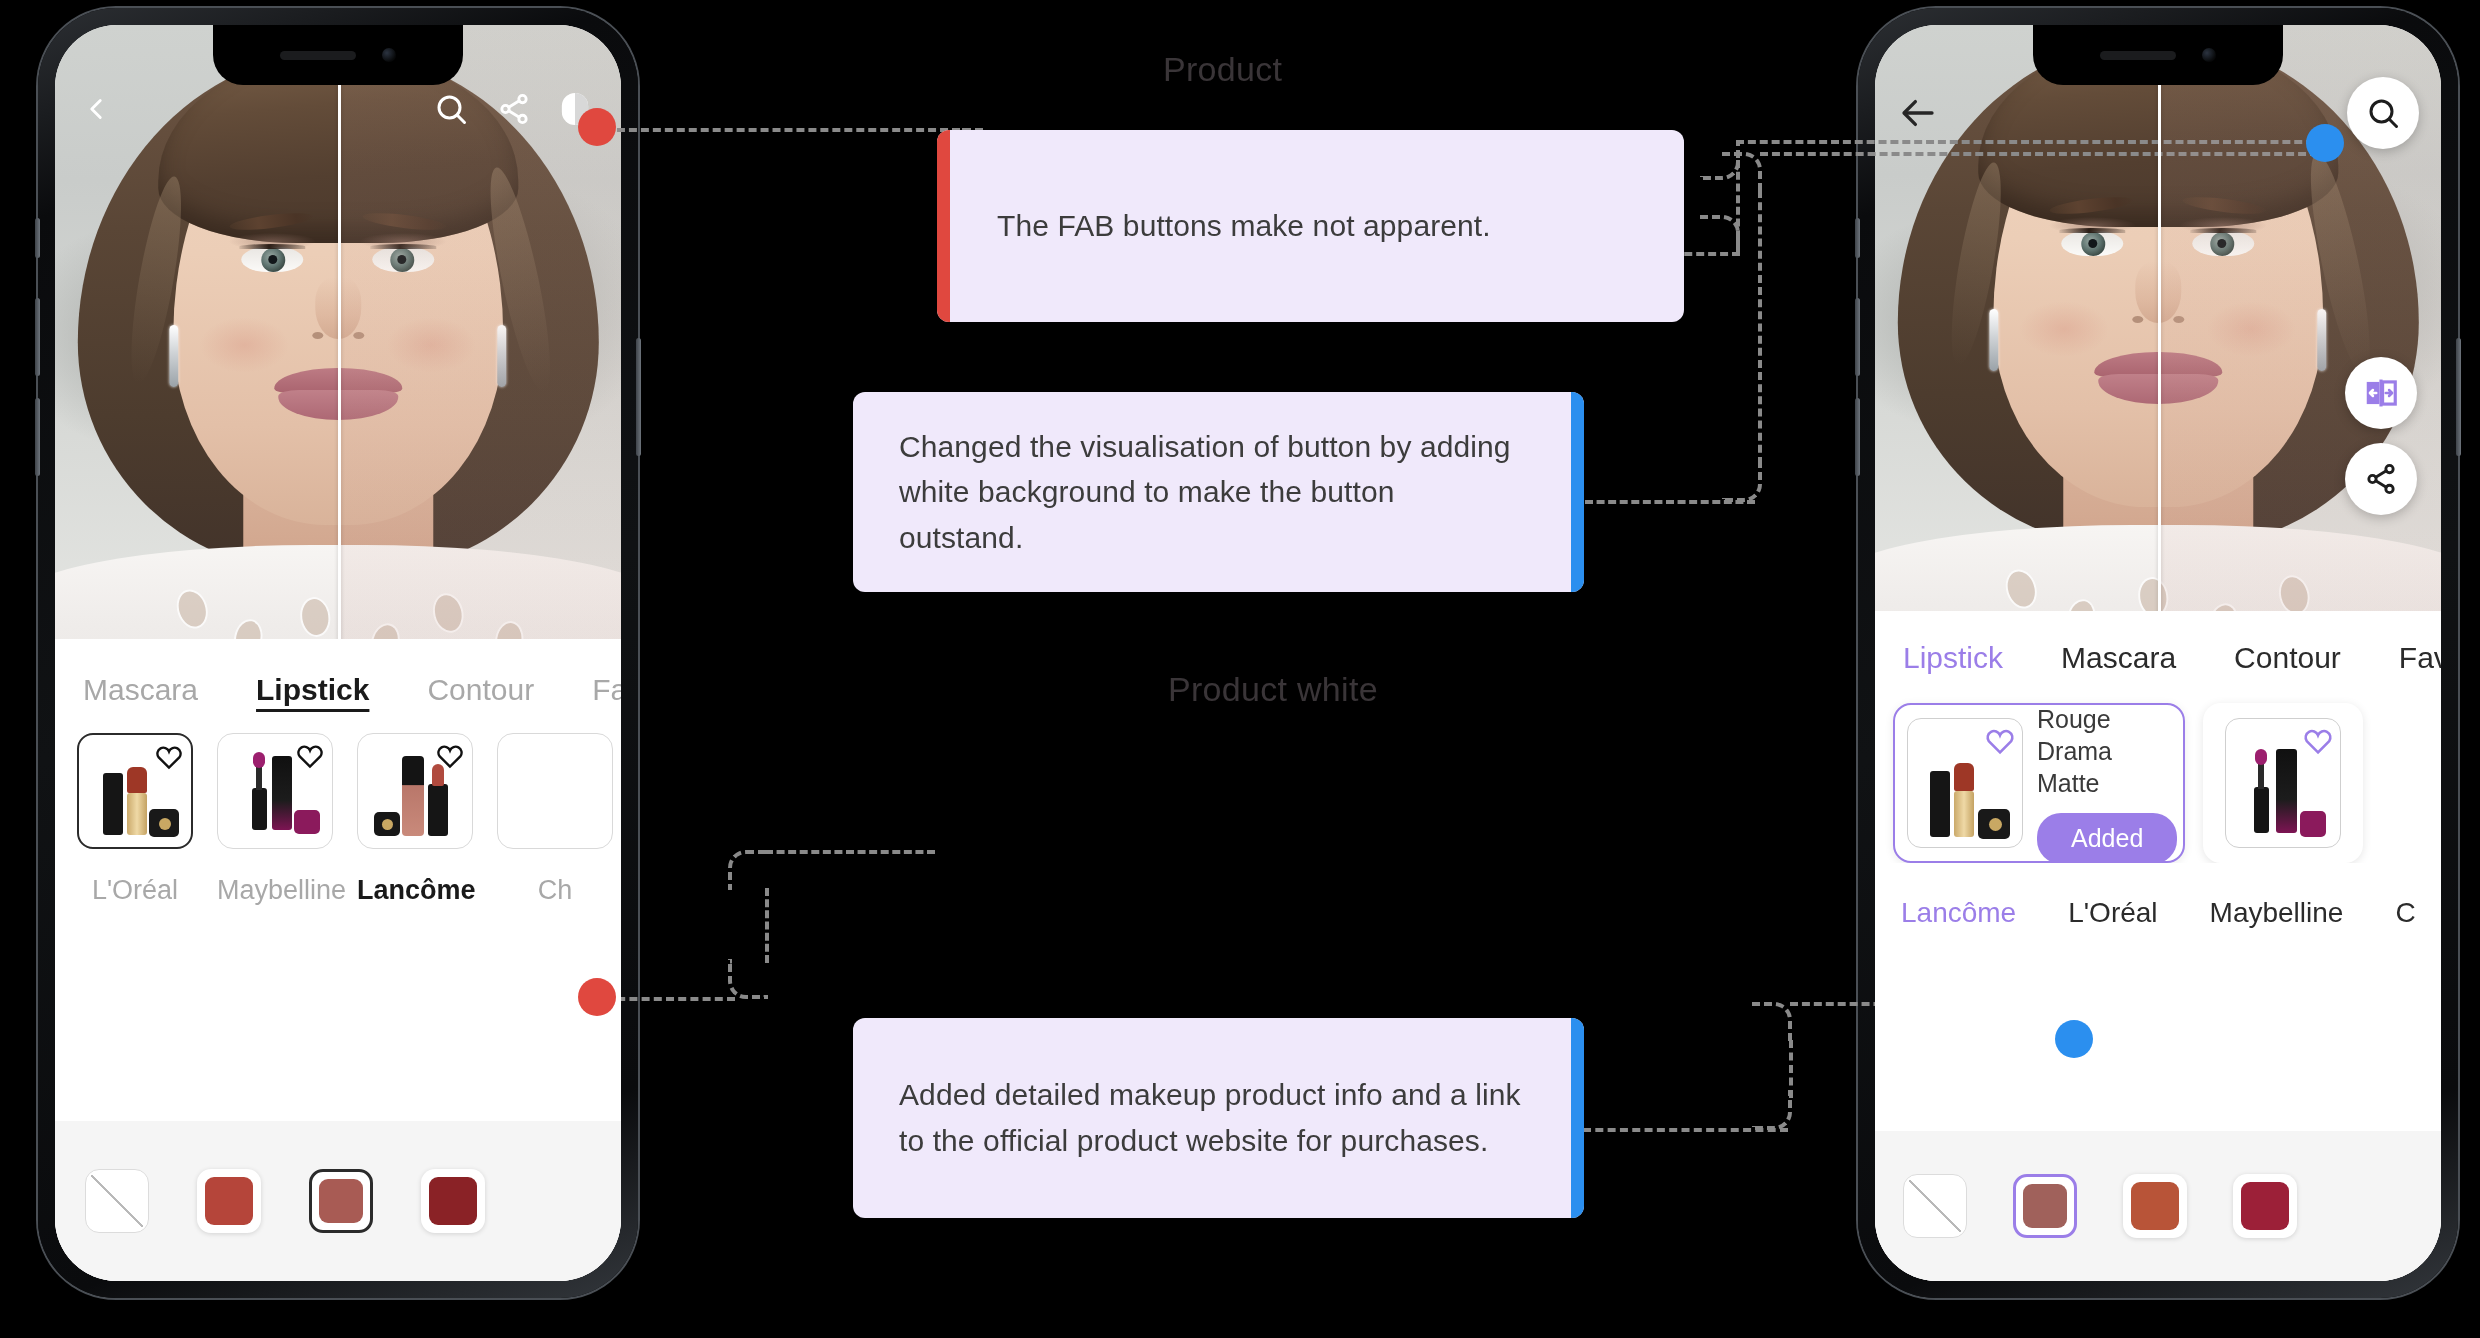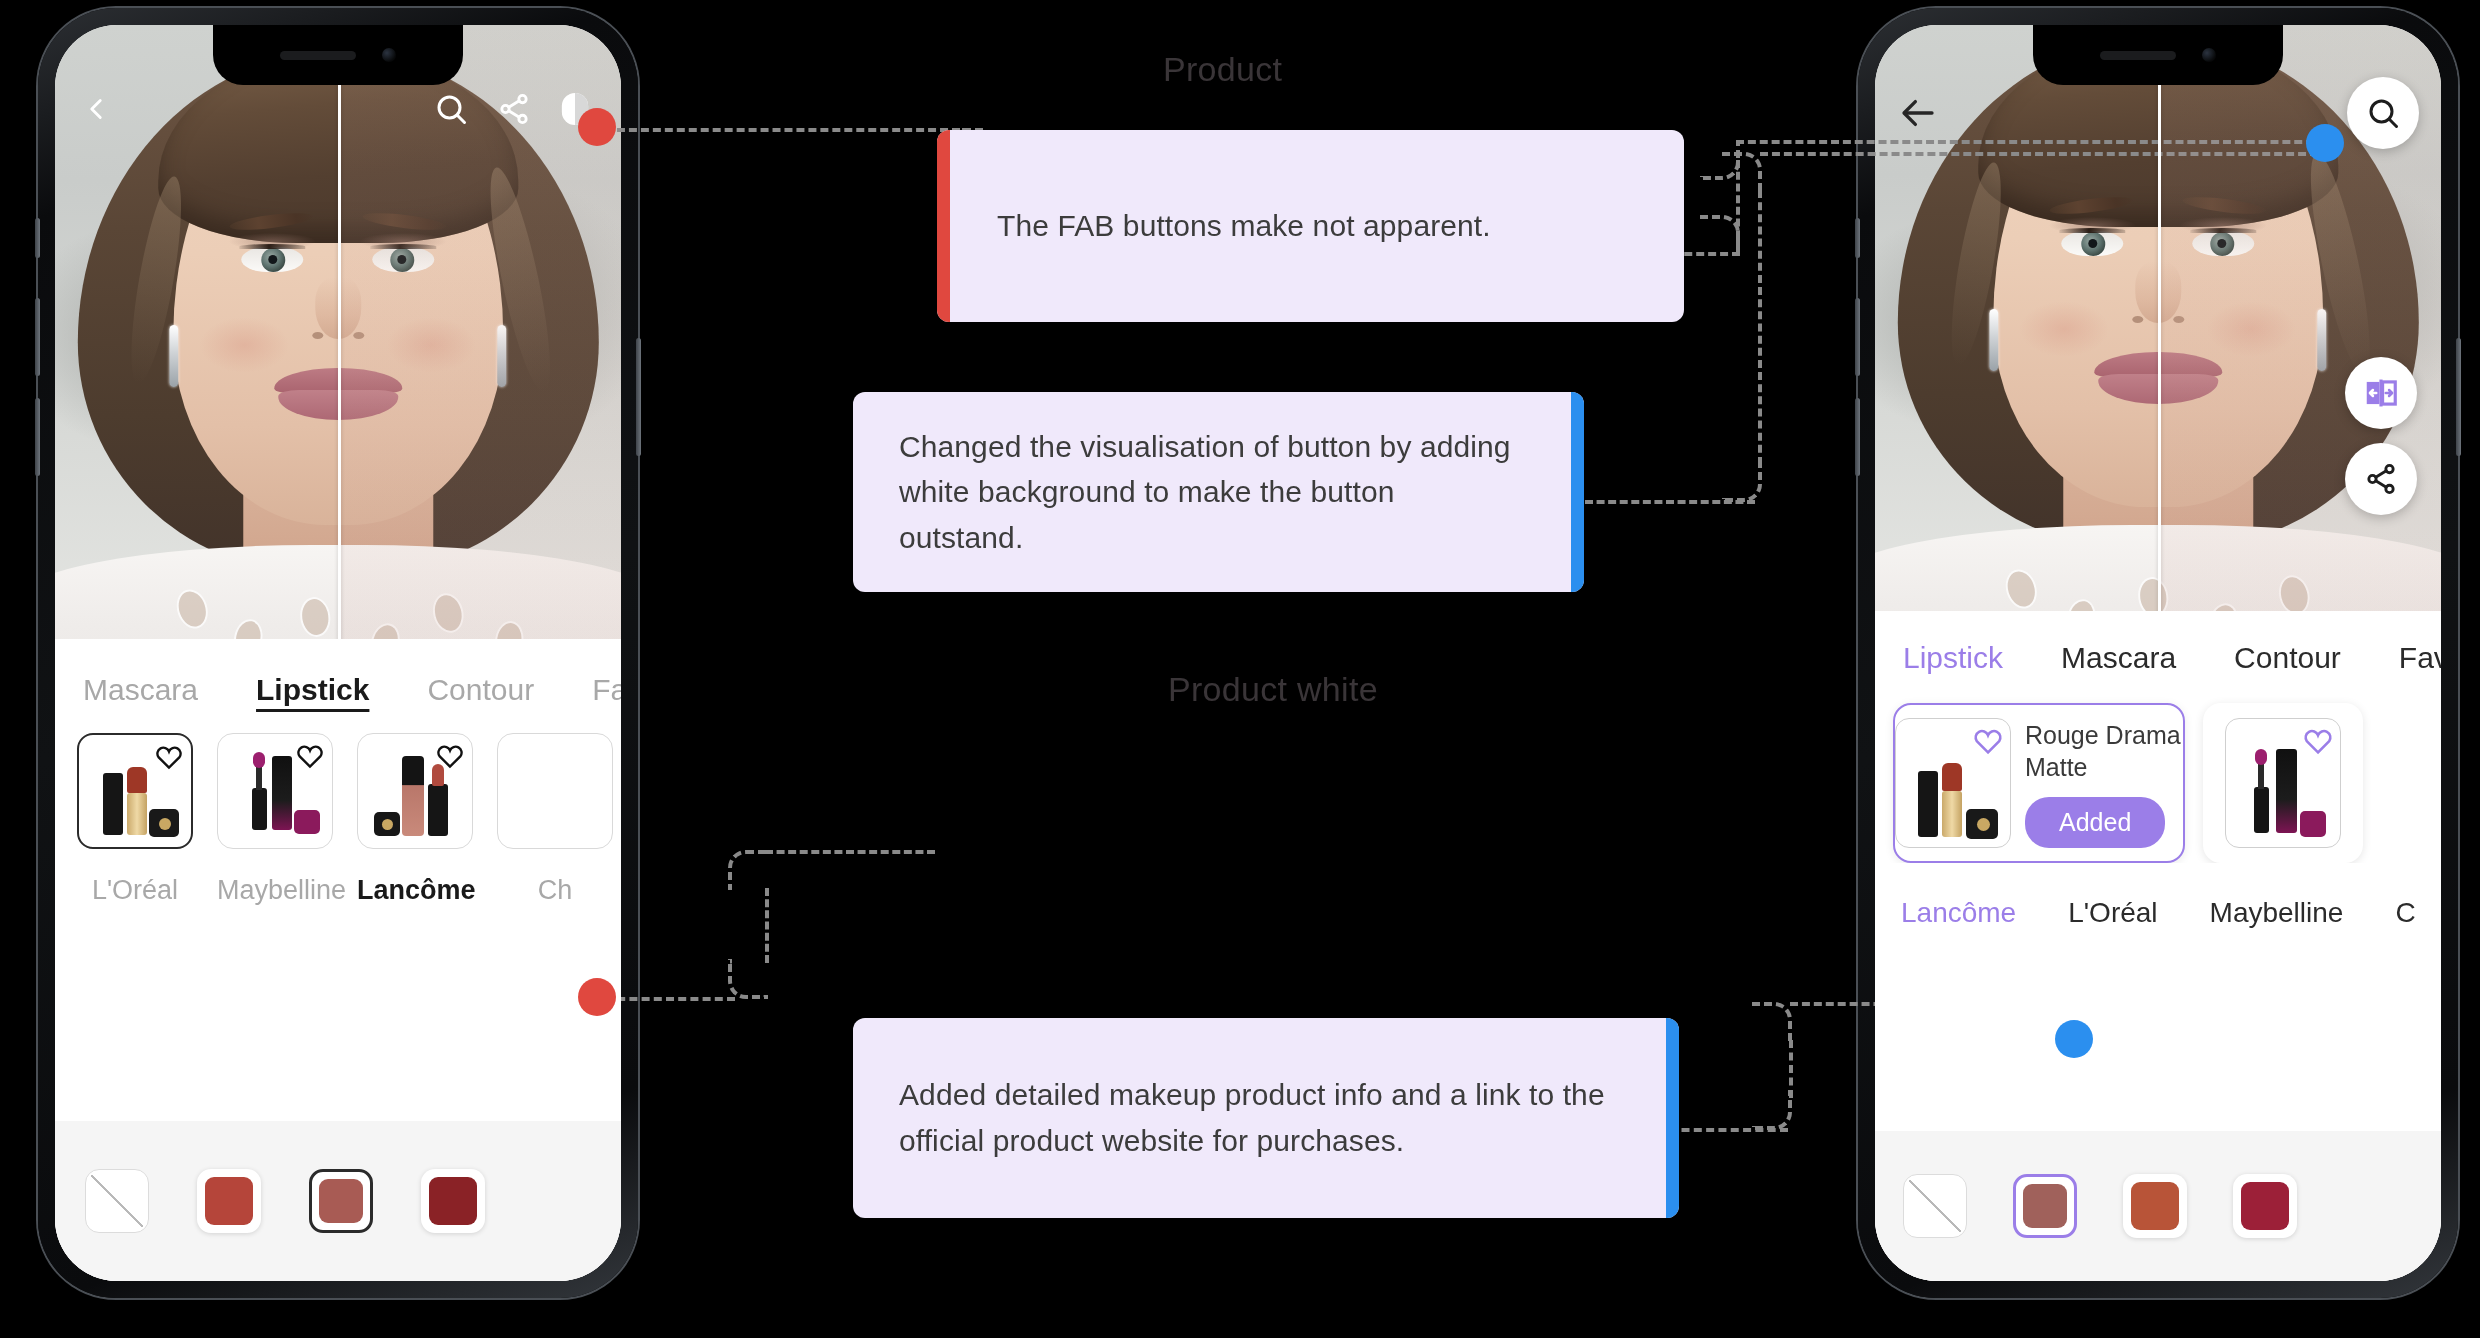--- a/index.html
+++ b/index.html
@@ -465,21 +465,21 @@
         <div class="tabrow" style="padding:30px 28px 6px;gap:58px;">
           <div class="tab" style="font-size:30px;color:#9b7ee8;">Lipstick</div>
           <div class="tab" style="font-size:30px;color:#2b2b2b;">Mascara</div>
           <div class="tab" style="font-size:30px;color:#2b2b2b;">Contour</div>
           <div class="tab" style="font-size:30px;color:#2b2b2b;">Fav</div>
         </div>
 
         <div class="prodrow" style="padding:22px 18px 0;gap:18px;">
 
           <div class="prodcard" style="width:292px;height:160px;border:2.5px solid #9b7ee8;border-radius:18px;
-                      display:flex;align-items:center;gap:14px;
+                      display:flex;align-items:center;padding:12px;gap:14px;
                       box-shadow:0 2px 10px rgba(0,0,0,.08);">
             <div style="width:116px;height:130px;border-radius:14px;border:1.5px solid #cfcfcf;position:relative;background:#fff;overflow:hidden;flex:0 0 auto;">
               <div style="position:absolute;left:22px;bottom:10px;width:20px;height:66px;border-radius:3px;background:#151515;"></div>
               <div style="position:absolute;left:46px;bottom:10px;width:20px;height:46px;border-radius:3px;background:linear-gradient(90deg,#caa96a,#efd9a6,#c4a262);"></div>
               <div style="position:absolute;left:46px;bottom:56px;width:20px;height:28px;border-radius:6px 6px 2px 2px;background:#9e3726;"></div>
               <div style="position:absolute;left:70px;bottom:8px;width:32px;height:30px;border-radius:5px;background:#191919;"></div>
               <div style="position:absolute;left:81px;bottom:16px;width:13px;height:13px;border-radius:50%;background:#c9a863;"></div>
               <div class="heart" style="right:6px;top:6px;">
                 <svg width="32" height="30" viewBox="0 0 24 22" fill="none" stroke="#9b7ee8" stroke-width="1.9">
                   <path d="M12 20.3 L3.6 11.9 a4.8 4.8 0 1 1 8.4-4.5 a4.8 4.8 0 1 1 8.4 4.5 Z"></path>
@@ -570,21 +570,21 @@
     <div class="bar" style="background:#e0483f;"></div>
     <p>The FAB buttons make not apparent.</p>
   </div>
 
   <div class="callout right-bar" style="left:853px;top:392px;width:731px;height:200px;padding:0 60px 0 46px;">
     <div class="bar" style="background:#2b8fef;"></div>
     <p>Changed the visualisation of button by adding white background to make the button outstand.</p>
   </div>
 
 
-  <div class="callout right-bar" style="left:853px;top:1018px;width:826px;height:200px;padding:0 60px 0 46px;">
+  <div class="callout right-bar" style="left:853px;top:1018px;width:731px;height:200px;padding:0 60px 0 46px;">
     <div class="bar" style="background:#2b8fef;"></div>
     <p>Added detailed makeup product info and a link to the official product website for purchases.</p>
   </div>
 
   <div class="dot" style="left:578px;top:108px;width:38px;height:38px;background:#e0483f;"></div>
   <div class="dot" style="left:578px;top:978px;width:38px;height:38px;background:#e0483f;"></div>
   <div class="dot" style="left:2306px;top:124px;width:38px;height:38px;background:#2b8fef;"></div>
   <div class="dot" style="left:2055px;top:1020px;width:38px;height:38px;background:#2b8fef;"></div>
 
 </div>

